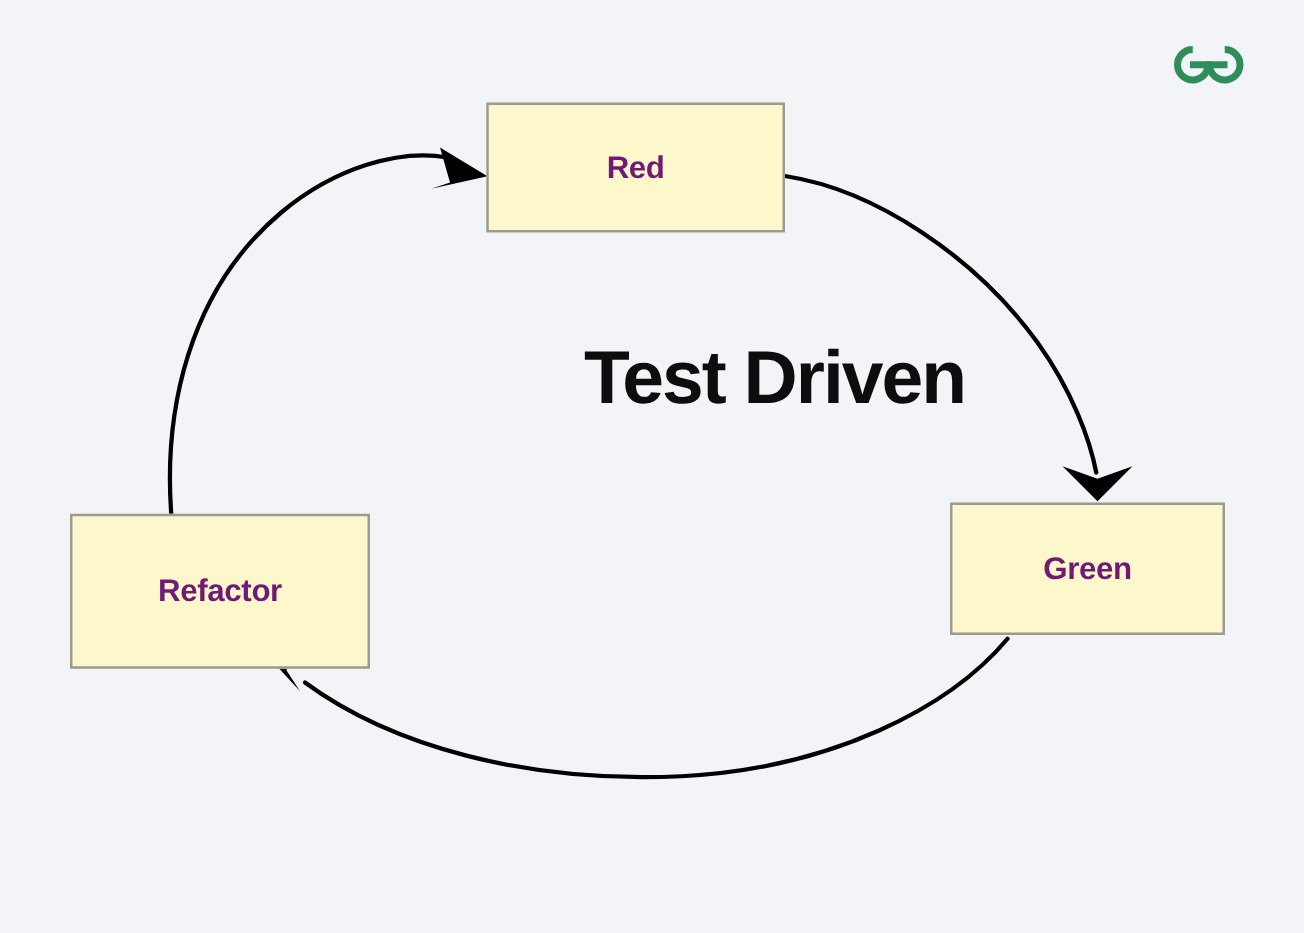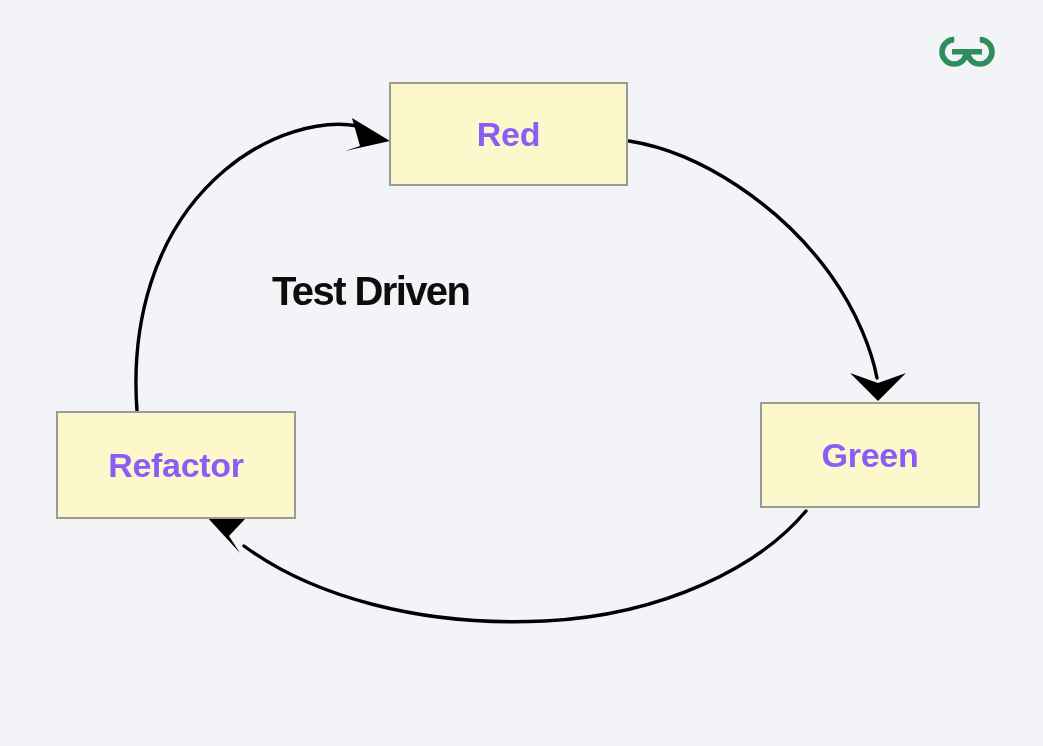--- a/index.html
+++ b/index.html
@@ -40,23 +40,23 @@
     box-sizing: border-box;
     background: #fcf8cb;
     border: 2px solid #9b9b94;
     display: flex;
     align-items: center;
     justify-content: center;
   }
   .node-label {
     font-family: "Liberation Sans", sans-serif;
     font-weight: bold;
-    font-size: 34px;
+    font-size: 25px;
     letter-spacing: -0.3px;
-    color: #8b5cf6;
+    color: #701a75;
     line-height: 1;
     white-space: nowrap;
   }
 
   #node-red {
     left: 389px;
     top: 82px;
     width: 239px;
     height: 104px;
   }
@@ -64,34 +64,34 @@
     left: 760px;
     top: 402px;
     width: 220px;
     height: 106px;
     align-items: center;
   }
   #node-refactor {
     left: 56px;
     top: 411px;
     width: 240px;
-    height: 108px;
+    height: 124px;
   }
 
   
   #center-title {
     position: absolute;
     z-index: 2;
     left: 272px;
     top: 269px;
     width: 500px;
-    text-align: left;
+    text-align: right;
     font-family: "Liberation Sans", sans-serif;
     font-weight: bold;
-    font-size: 40px;
+    font-size: 60px;
     line-height: 1.1;
     letter-spacing: -1.6px;
     color: #0d0d0d;
   }
   #center-title .title-line {
     display: block;
   }
 
   
   #brand-logo {

